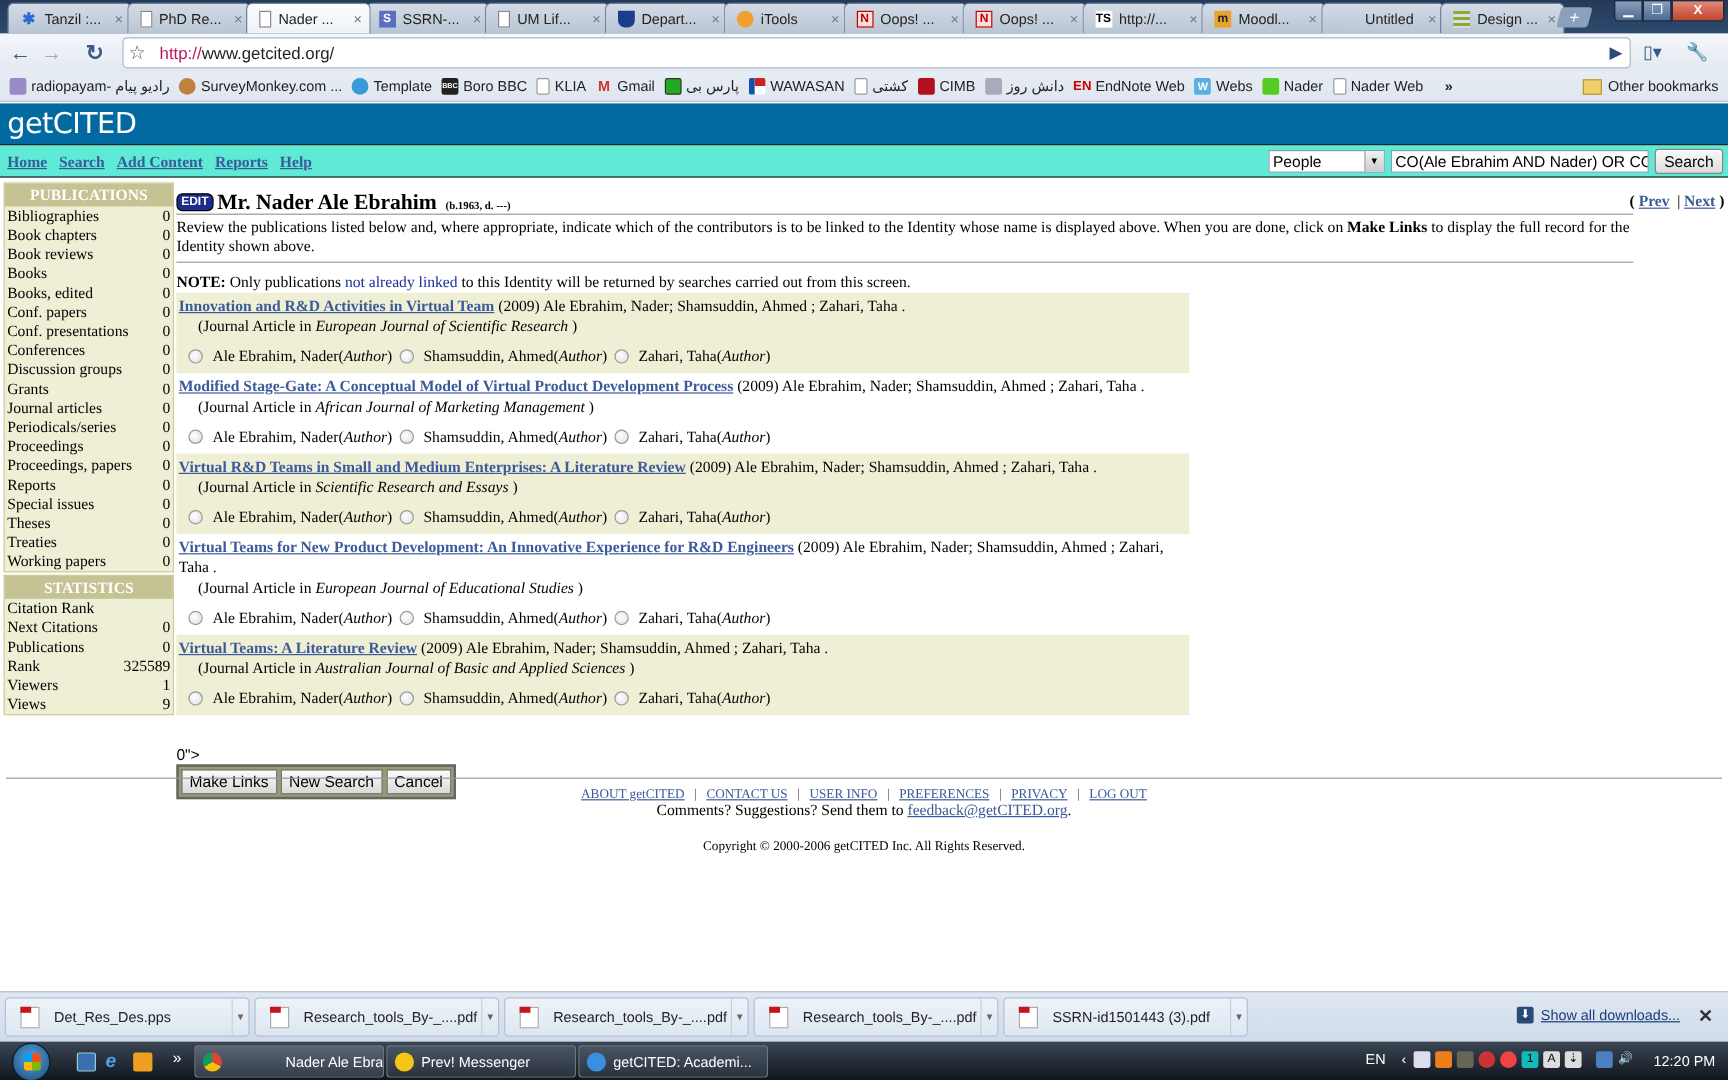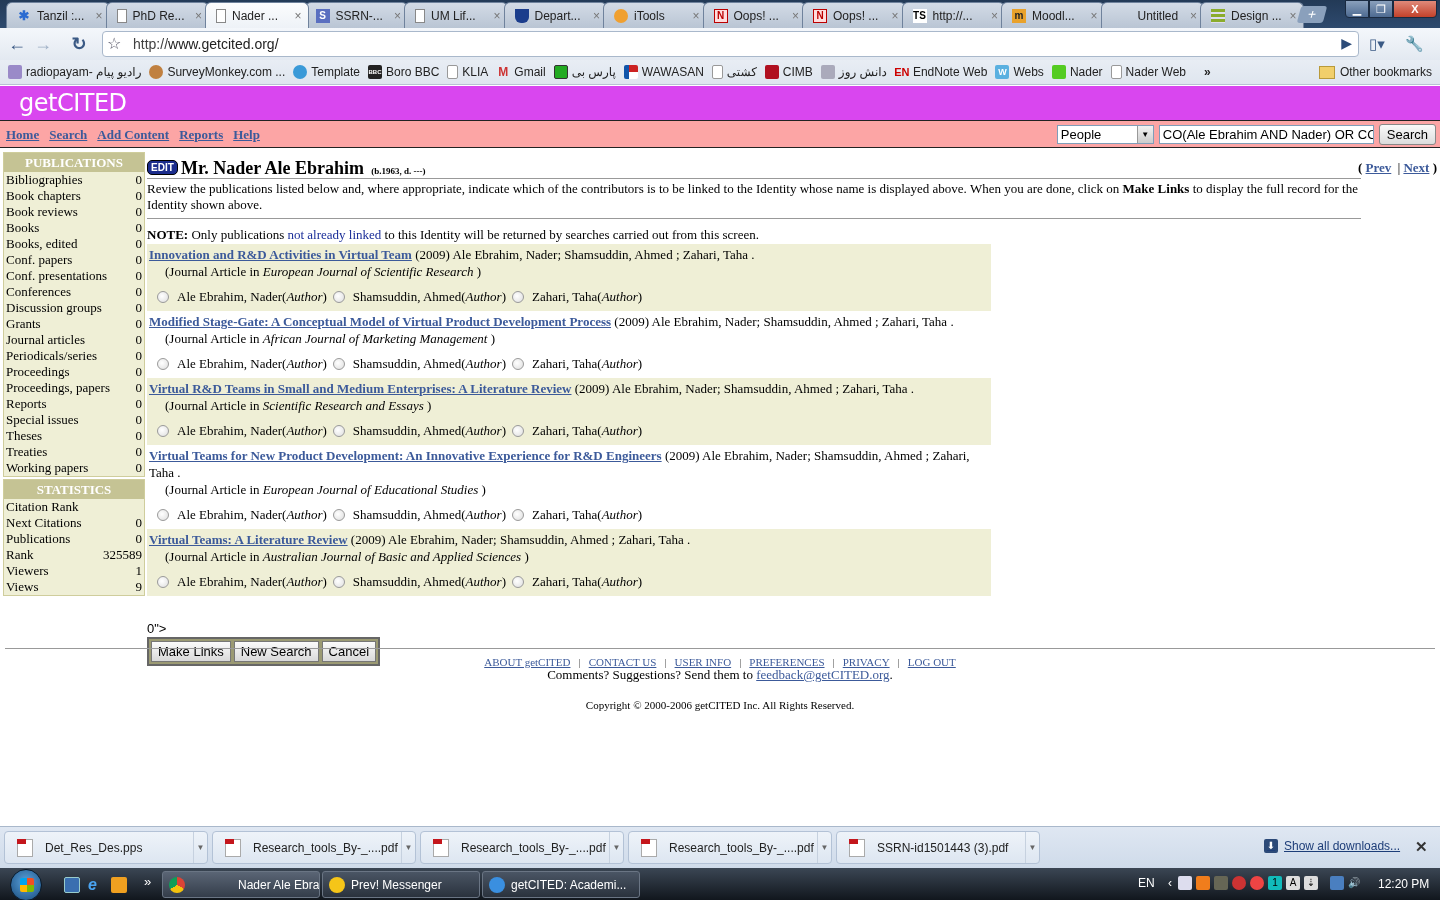--- a/index.html
+++ b/index.html
@@ -17,34 +17,34 @@
   .win-min { left: 1345px; width: 24px; background: linear-gradient(#8aa0bc,#4d6a91); border-radius: 0 0 0 4px; }
   .win-max { left: 1369px; width: 24px; background: linear-gradient(#8aa0bc,#4d6a91); }
   .win-close { left: 1393px; width: 44px; background: linear-gradient(#e08a7a,#c3412a); border-radius: 0 0 4px 0; font-weight: bold; }
 
   
   .toolbar { position: absolute; left: 0; top: 28px; width: 1440px; height: 32px; background: linear-gradient(#f4f7fb, #e3e9f1); }
   .tbtn { position: absolute; top: 4px; height: 24px; width: 26px; text-align: center; line-height: 24px; font-size: 18px; color: #3b5a85; }
   .omnibox { position: absolute; left: 102px; top: 3px; width: 1257px; height: 26px; background: #fff; border: 1px solid #a9b8cb; border-radius: 4px; }
   .omnibox .star { position: absolute; left: 4px; top: 2px; font-size: 16px; color: #556; }
   .omnibox .url { position: absolute; left: 30px; top: 4px; font-size: 14px; color: #222; }
-  .omnibox .url .scheme { color: #404040; text-align: center; }
+  .omnibox .url .scheme { color: #be185d; text-align: center; }
   .omnibox .go { position: absolute; right: 6px; top: 3px; font-size: 14px; color: #2c4b78; }
 
   
   .bookmarks { position: absolute; left: 0; top: 60px; width: 1440px; height: 25px; background: linear-gradient(#e8edf4, #dfe6ef); border-bottom: 1px solid #b7c3d3; display: flex; align-items: center; font-size: 12px; color: #222; }
   .bm { display: flex; align-items: center; margin-left: 8px; white-space: nowrap; }
   .bm .bicon { width: 14px; height: 14px; margin-right: 4px; display: inline-flex; align-items: center; justify-content: center; font-size: 9px; font-weight: bold; border-radius: 2px; }
   .bm-more { margin-left: 18px; font-weight: bold; }
   .bm-other { position: absolute; right: 8px; display: flex; align-items: center; }
 
   
   .page { position: absolute; left: 0; top: 86px; width: 1440px; height: 740px; overflow: hidden; font-family: "Liberation Serif", serif; }
-  .banner { height: 34px; background: #d946ef; color: #fff; font-family: "DejaVu Sans", sans-serif; font-size: 24px; padding-left: 19px; line-height: 34px; letter-spacing: -0.5px; }
-  .navbar { height: 28px; background: #fca5a5; border-top: 1px solid #222; border-bottom: 1px solid #222; position: relative; }
+  .banner { height: 34px; background: #0369a1; color: #fff; font-family: "DejaVu Sans", sans-serif; font-size: 24px; padding-left: 6px; line-height: 34px; letter-spacing: -0.5px; }
+  .navbar { height: 28px; background: #5eead4; border-top: 1px solid #222; border-bottom: 1px solid #222; position: relative; }
   .navlinks { position: absolute; left: 6px; top: 6px; font-size: 13px; font-weight: bold; }
   .navlinks a { color: #3c5a9a; text-decoration: underline; margin-right: 10px; }
   .searchform { position: absolute; right: 4px; top: 3px; display: flex; align-items: center; }
   .sel { width: 97px; height: 19px; background: #fff; border: 1px solid #7f9db9; font-family: "Liberation Sans", sans-serif; font-size: 13px; padding-left: 3px; line-height: 17px; position: relative; margin-right: 5px; }
   .sel .arrow { position: absolute; right: 0; top: 0; width: 16px; height: 17px; background: linear-gradient(#f2f2f2,#ccc); border-left: 1px solid #999; font-size: 8px; text-align: center; line-height: 17px; }
   .sinput { width: 215px; height: 19px; background: #fff; border: 1px solid #7f9db9; font-family: "Liberation Sans", sans-serif; font-size: 13px; padding-left: 3px; line-height: 17px; overflow: hidden; white-space: nowrap; margin-right: 5px; }
   .sbtn { height: 21px; padding: 0 7px; background: linear-gradient(#fafafa,#dcdcdc); border: 1px solid #888; border-radius: 3px; font-family: "Liberation Sans", sans-serif; font-size: 13px; line-height: 19px; }
 
   .sidebar { position: absolute; left: 3px; top: 66px; width: 142px; font-size: 13px; }
   .sbox { background: #efefd6; border: 1px solid #cfcd9c; margin-bottom: 2px; }

